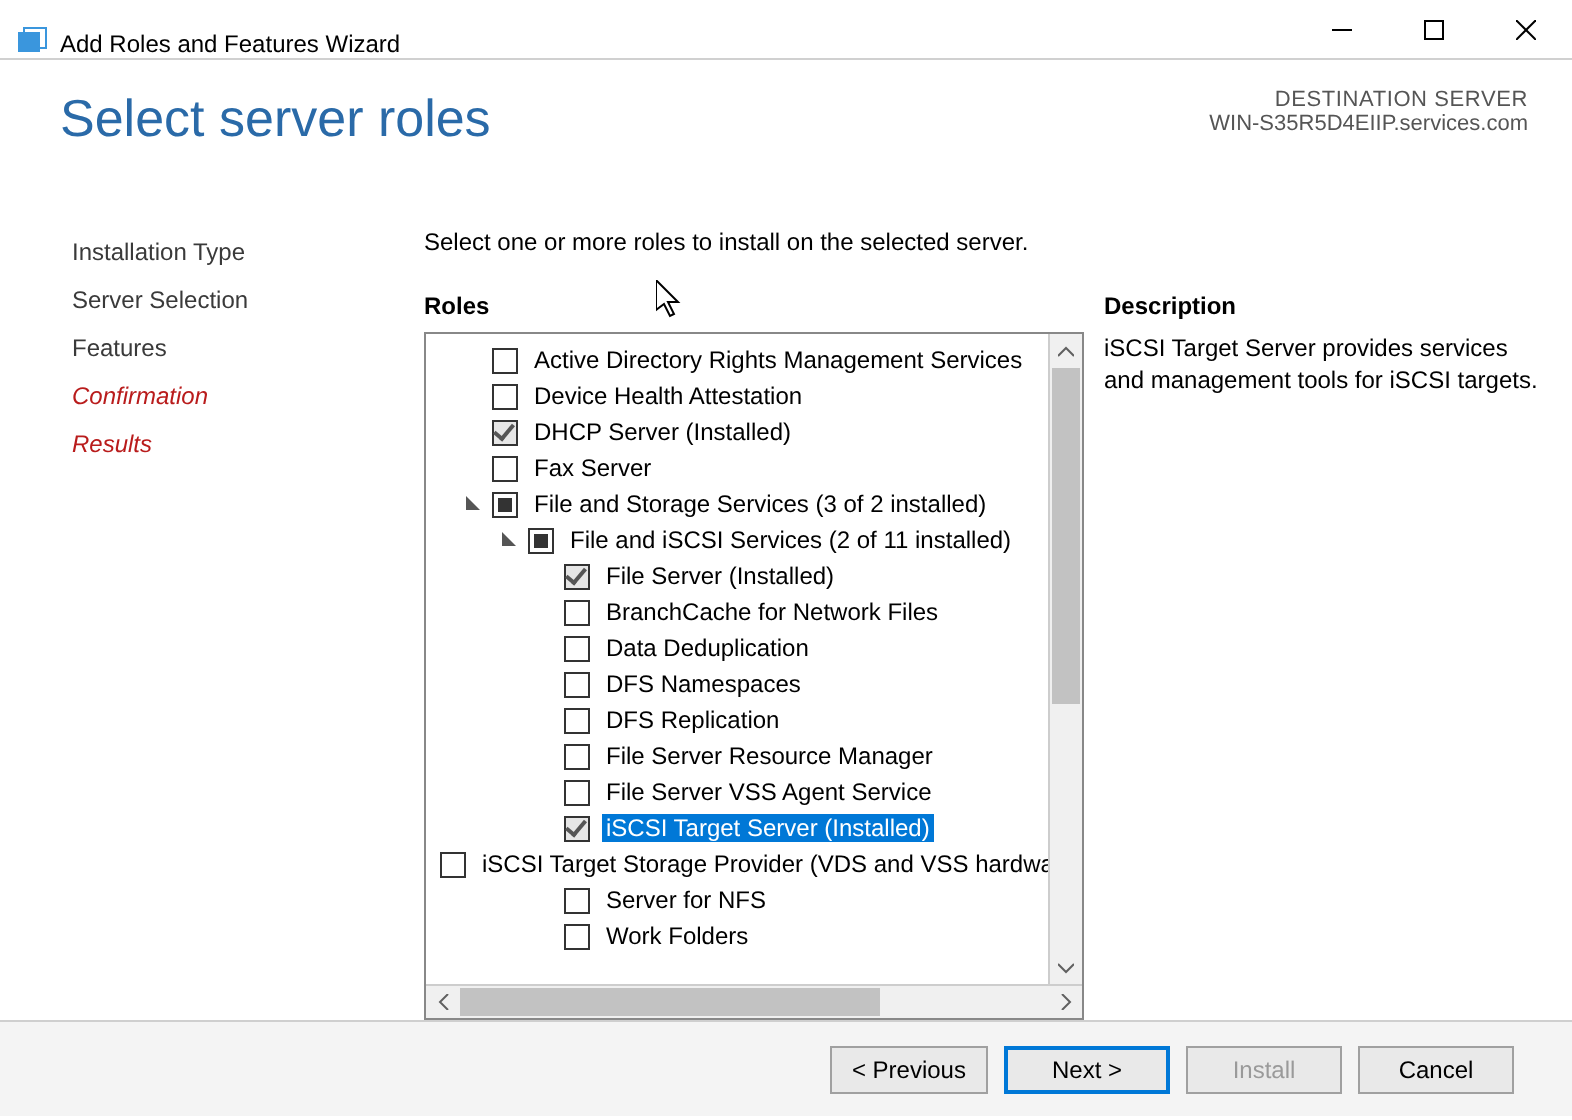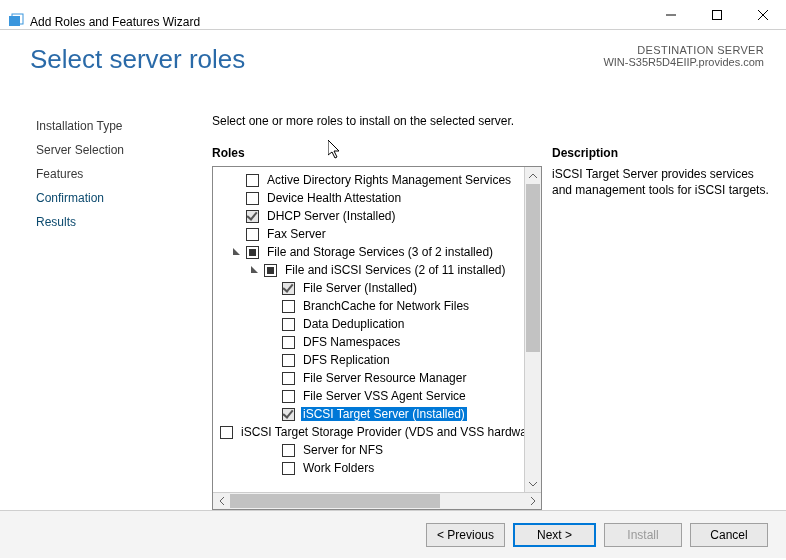--- a/index.html
+++ b/index.html
@@ -11,21 +11,21 @@
 .titlebar .win-controls div { width: 46px; display: flex; align-items: center; justify-content: center; font-size: 14px; font-family: "Segoe UI Symbol", sans-serif; color: #000; }
 .titlebar .win-controls div svg { pointer-events: none; }
 .header { position: relative; height: 76px; padding: 14px 22px 0 30px; }
 .header .page-title { color: #2a6aa8; font-size: 26px; font-weight: 300; }
 .header .dest { position: absolute; right: 22px; top: 14px; text-align: right; font-size: 11px; color: #555; }
 .header .dest .label { letter-spacing: .3px; }
 .content { display: flex; height: 404px; }
 .sidebar { width: 194px; padding-top: 8px; }
 .sidebar .step { height: 24px; line-height: 24px; padding-left: 36px; font-size: 12px; color: #3a3a3a; }
 .sidebar .step.active { background: #1979ca; color: #fff; }
-.sidebar .step.disabled { color: #0c4a6e; }
+.sidebar .step.disabled { color: #b91c1c; font-style: italic; }
 .main { flex: 1; padding: 8px 12px 0 18px; display: flex; flex-direction: column; }
 .main .instr { font-size: 12px; color: #000; margin-bottom: 18px; }
 .columns { display: flex; flex: 1; gap: 10px; min-height: 0; }
 .roles-col { width: 330px; display: flex; flex-direction: column; }
 .desc-col { flex: 1; }
 .col-head { font-weight: 600; font-size: 12px; margin-bottom: 6px; }
 .roles-box { border: 1px solid #888; flex: 1; display: flex; flex-direction: column; min-height: 0; }
 .roles-scroll { flex: 1; overflow: hidden; position: relative; }
 .roles-tree { position: absolute; inset: 0 17px 0 0; overflow: hidden; padding: 4px 0 4px 4px; }
 .vscroll { position: absolute; top: 0; right: 0; bottom: 0; width: 17px; background: #f0f0f0; border-left: 1px solid #cdcdcd; }
@@ -40,21 +40,21 @@
 .tree-row { display: flex; align-items: center; height: 18px; white-space: nowrap; font-size: 12px; color: #000; }
 .tree-row .spacer { display: inline-block; }
 .expander { width: 12px; height: 12px; display: inline-flex; align-items: center; justify-content: center; margin-right: 1px; }
 .checkbox { width: 13px; height: 13px; border: 1px solid #333; background: #fff; margin: 0 6px 0 2px; position: relative; flex-shrink: 0; }
 .checkbox.checked::after { content: ""; position: absolute; left: 2px; top: -1px; width: 4px; height: 8px; border: solid #555; border-width: 0 2px 2px 0; transform: rotate(40deg); }
 .checkbox.locked { background: #e6e6e6; }
 .checkbox.tri::after { content: ""; position: absolute; left: 2px; top: 2px; right: 2px; bottom: 2px; background: #333; }
 .tree-label { padding: 0 2px; }
 .tree-label.selected { background: #0078d7; color: #fff; }
 .desc-text { font-size: 12px; color: #000; line-height: 1.35; }
-.footer { height: 48px; border-top: 1px solid #cfcfcf; background: #f4f4f4; display: flex; align-items: center; justify-content: flex-end; padding: 0 18px; gap: 8px; }
+.footer { height: 48px; border-top: 1px solid #cfcfcf; background: #f4f4f4; display: flex; align-items: center; justify-content: flex-end; padding: 0 29px; gap: 8px; }
 .footer .btn { min-width: 78px; height: 24px; border: 1px solid #a0a0a0; background: #e9e9e9; font-size: 12px; color: #000; padding: 0 10px; }
 .footer .btn.primary { border: 2px solid #0078d7; padding: 0 22px; }
 .footer .btn.disabled { color: #9a9a9a; }
 .cursor { position: absolute; left: 328px; top: 140px; pointer-events: none; }
 </style>
 </head>
 <body>
 
 <div class="titlebar">
   <span class="app-icon">
@@ -81,21 +81,21 @@
           <line x1="10" y1="0" x2="0" y2="10" stroke="#000"></line>
         </svg>
       </div>
   </div>
 </div>
 
 <div class="header">
   <div class="page-title">Select server roles</div>
   <div class="dest">
     <div class="label">DESTINATION SERVER</div>
-    <div>WIN-S35R5D4EIIP.provides.com</div>
+    <div>WIN-S35R5D4EIIP.services.com</div>
   </div>
 </div>
 
 <div class="content">
   <div class="sidebar" id="sidebar">
       <div class="step">Installation Type</div>
       <div class="step">Server Selection</div>
       <div class="step">Features</div>
       <div class="step disabled">Confirmation</div>
       <div class="step disabled">Results</div>

